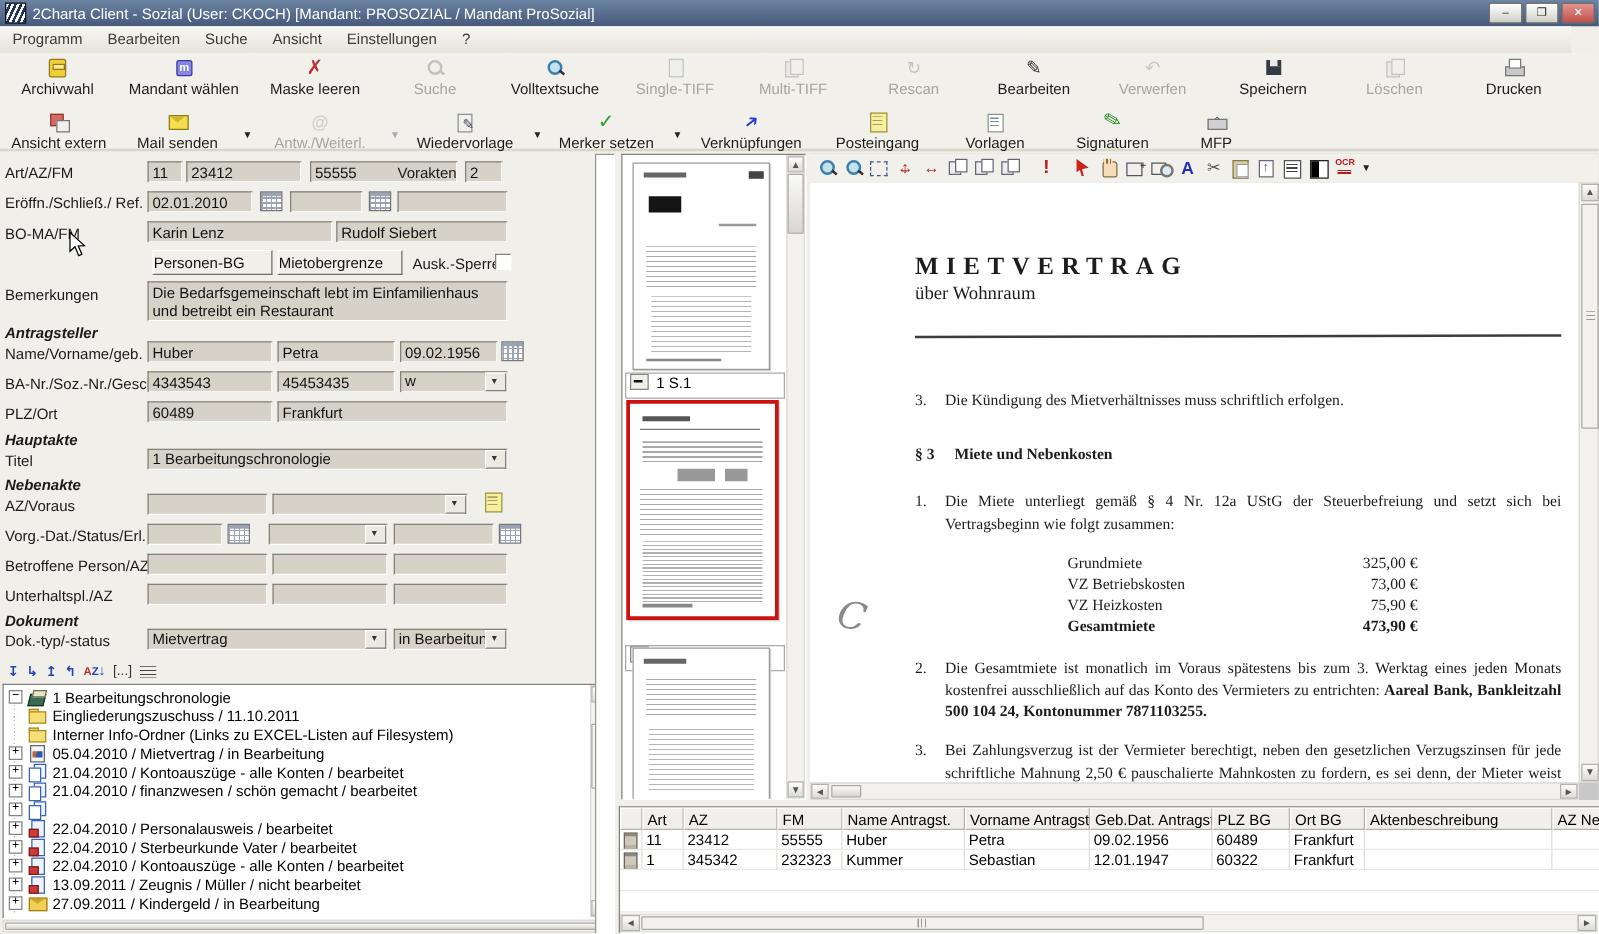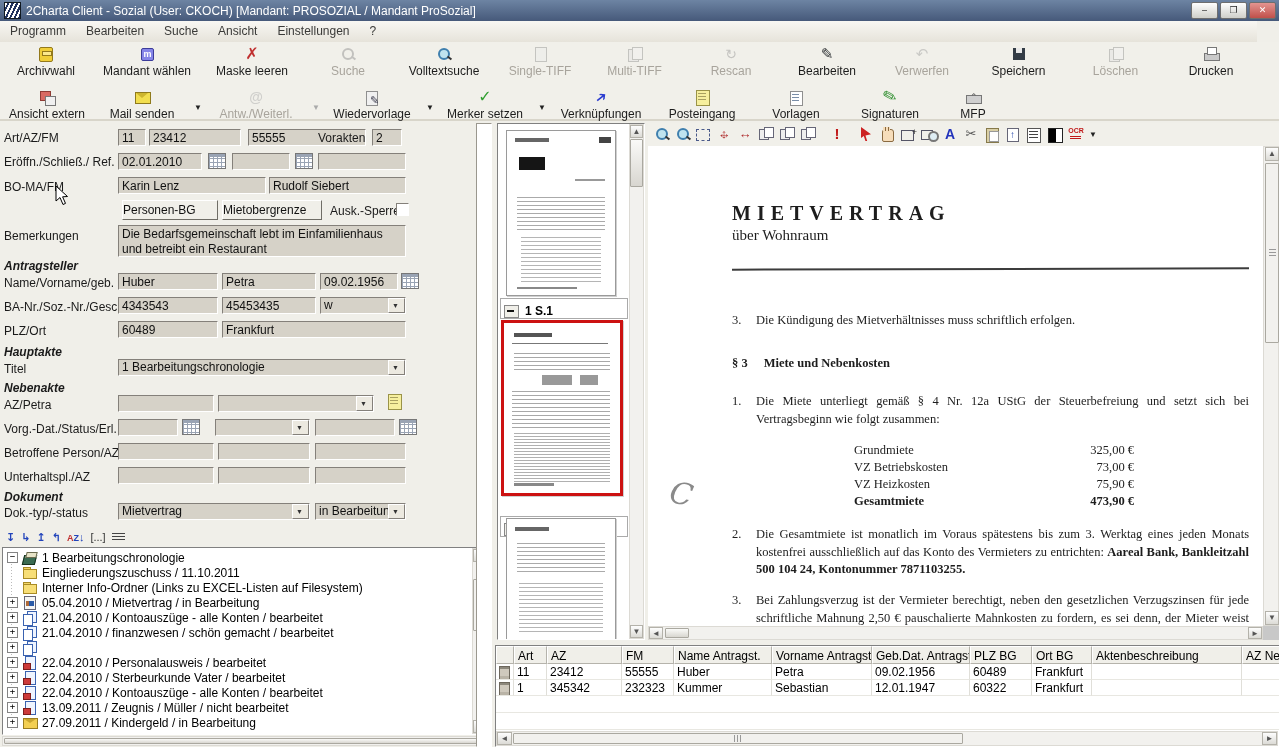--- a/index.html
+++ b/index.html
@@ -180,21 +180,21 @@
   .arrowglyph{font-size:8px;line-height:12px;}
   
   #splitter{position:absolute;left:476px;top:123px;width:16px;height:624px;background:#fff;
     border:1px solid;border-color:#9a978e #fff #fff #9a978e;box-sizing:border-box;}
   
   #thumbpanel{position:absolute;left:497px;top:123px;width:148px;height:517px;background:#fff;
     border:1px solid;border-color:#808080 #fff #fff #808080;box-sizing:border-box;overflow:hidden;}
   .thumb{position:absolute;background:#fff;border:1px solid #9a9a9a;box-shadow:1px 1px 0 #d0d0d0;}
   .thumb .mock{position:absolute;inset:4px;background-repeat:no-repeat;}
   .thumblabel{position:absolute;left:2px;width:126px;height:19px;background:#fff;
-    border:1px solid #aaa;display:flex;align-items:flex-end;font-size:12px;color:#000;font-weight:bold;}
+    border:1px solid #aaa;display:flex;align-items:flex-start;font-size:12px;color:#000;}
   .minibtn{width:13px;height:11px;background:#f0efe9;border:1px solid #888;margin:0 6px 0 3px;
     position:relative;flex:none;}
   .minibtn::before{content:"";position:absolute;left:2px;top:4px;width:7px;height:2px;background:#111;}
   .selthumb{border:3px solid #cc1111;}
   
   #viewer{position:absolute;left:648px;top:123px;width:631px;height:517px;background:#c8c8c8;
     box-sizing:border-box;}
   #vtoolbar{position:absolute;left:0;top:0;right:0;height:23px;background:#f1f0ea;
     border-bottom:1px solid #c8c5ba;display:flex;align-items:center;gap:3px;padding-left:4px;}
   .vic{width:18px;height:17px;position:relative;font-size:13px;line-height:16px;text-align:center;flex:none;}
@@ -470,21 +470,21 @@
   <input class="fld" style="left: 222px; top: 198px; width: 184px;" value="Frankfurt">
 
   <span class="fsect" style="top:222px">Hauptakte</span>
   <span class="flabel" style="top:239px">Titel</span>
   <div class="fld combo" style="left:118px;top:236px;width:288px">
     <span class="val">1 Bearbeitungschronologie</span>
     <span class="dda"></span>
     </div>
 
   <span class="fsect" style="top:258px">Nebenakte</span>
-  <span class="flabel" style="top:275px">AZ/Petra</span>
+  <span class="flabel" style="top:275px">AZ/Voraus</span>
   <input class="fld" style="left: 118px; top: 272px; width: 96px;">
   <div class="fld combo" style="left:218px;top:272px;width:156px">
     <span class="val"></span>
     <span class="dda"></span>
     </div>
   <span class="i ic-note" style="position:absolute;left:384px;top:270px"></span>
 
   <span class="flabel" style="top:299px">Vorg.-Dat./Status/Erl.</span>
   <input class="fld" style="left: 118px; top: 296px; width: 60px;">
   <span class="cal" style="left:182px;top:296px"></span>

